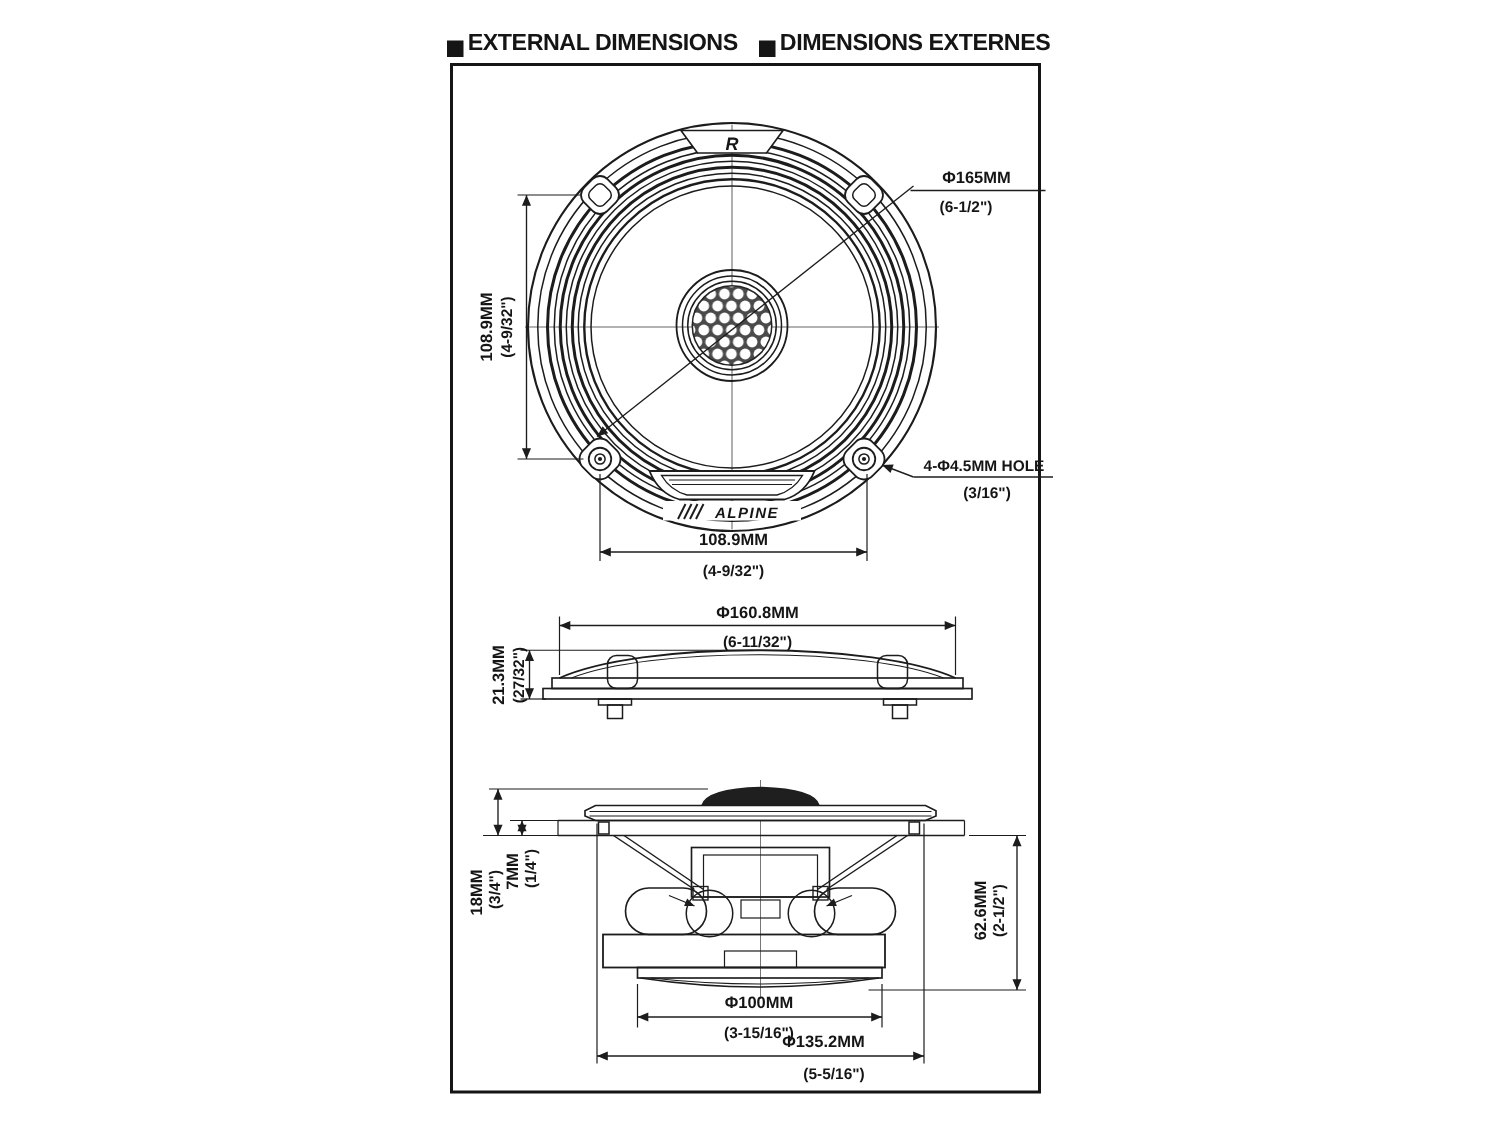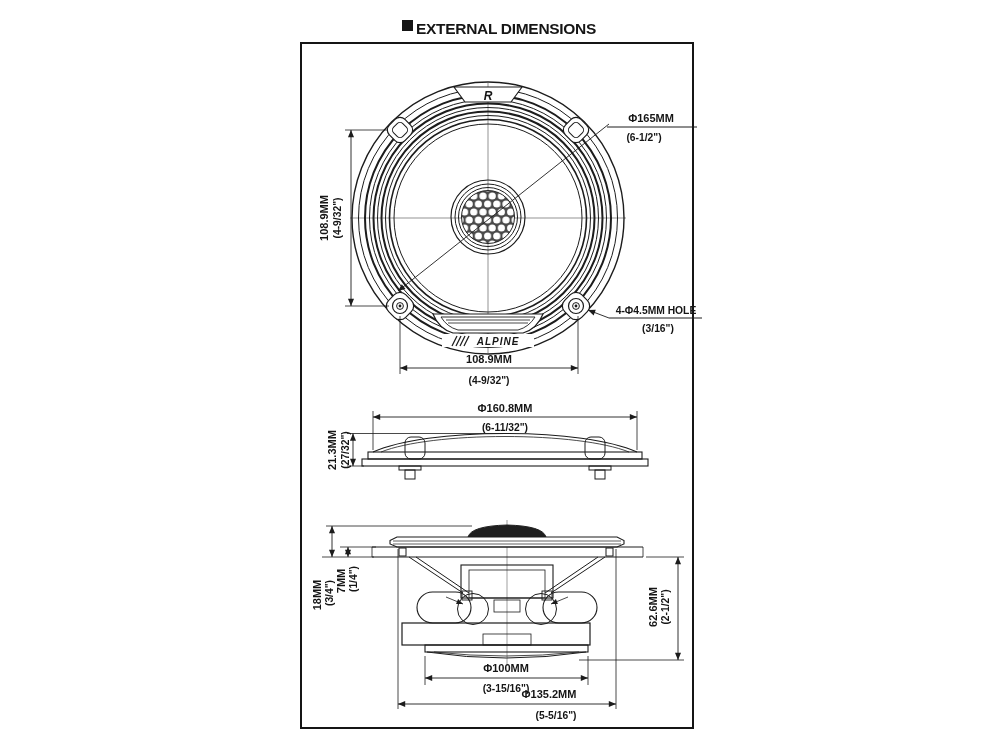--- a/index.html
+++ b/index.html
@@ -1,20 +1,20 @@
 <!DOCTYPE html>
 <html><head>
 <meta charset="utf-8">
 <style>
   html,body{margin:0;padding:0;background:#ffffff;}
   .stage{position:relative;width:1000px;height:750px;background:#ffffff;overflow:hidden;
          font-family:"Liberation Sans",sans-serif;}
   .title{position:absolute;left:300px;top:20px;width:398px;display:flex;
          justify-content:center;align-items:center;gap:14px;}
-  .t-item{display:flex;align-items:flex-start;gap:3px;font-weight:bold;font-size:15.5px;
+  .t-item{display:flex;align-items:flex-end;gap:3px;font-weight:bold;font-size:15.5px;
           letter-spacing:-0.3px;color:#151515;white-space:nowrap;}
   .sq{display:inline-block;width:11px;height:11px;background:#151515;}
   .frame{position:absolute;left:300px;top:42px;width:394px;height:687px;
          border:2px solid #151515;background:#ffffff;box-sizing:border-box;}
   svg.diagram{position:absolute;left:0;top:0;}
   svg.diagram text{font-family:"Liberation Sans",sans-serif;font-weight:bold;fill:#151515;}
   .dmm{font-size:11px;}
   .din{font-size:10.3px;}
   .brand{font-size:10px;font-style:italic;letter-spacing:1px;}
   .badge{font-size:12px;font-style:italic;}
@@ -22,20 +22,24 @@
 </head>
 <body>
 
 <div class="stage">
 
   <div class="title">
     <span class="t-item">
       <span class="sq"></span>
       <span>EXTERNAL DIMENSIONS</span>
     </span>
+    <span class="t-item">
+      <span class="sq"></span>
+      <span>DIMENSIONS EXTERNES</span>
+    </span>
   </div>
 
   <div class="frame"></div>
 
   <svg class="diagram" width="1000" height="750" viewBox="0 0 1000 750">
     <defs>
       <marker id="ah" viewBox="0 0 10 10" refX="10" refY="5" markerWidth="10" markerHeight="8" orient="auto-start-reverse">
         <path d="M0,0.8 L10,5 L0,9.2 Z" fill="#1c1c1c"></path>
       </marker>
       <pattern id="honey" width="9.2" height="16" patternUnits="userSpaceOnUse">

